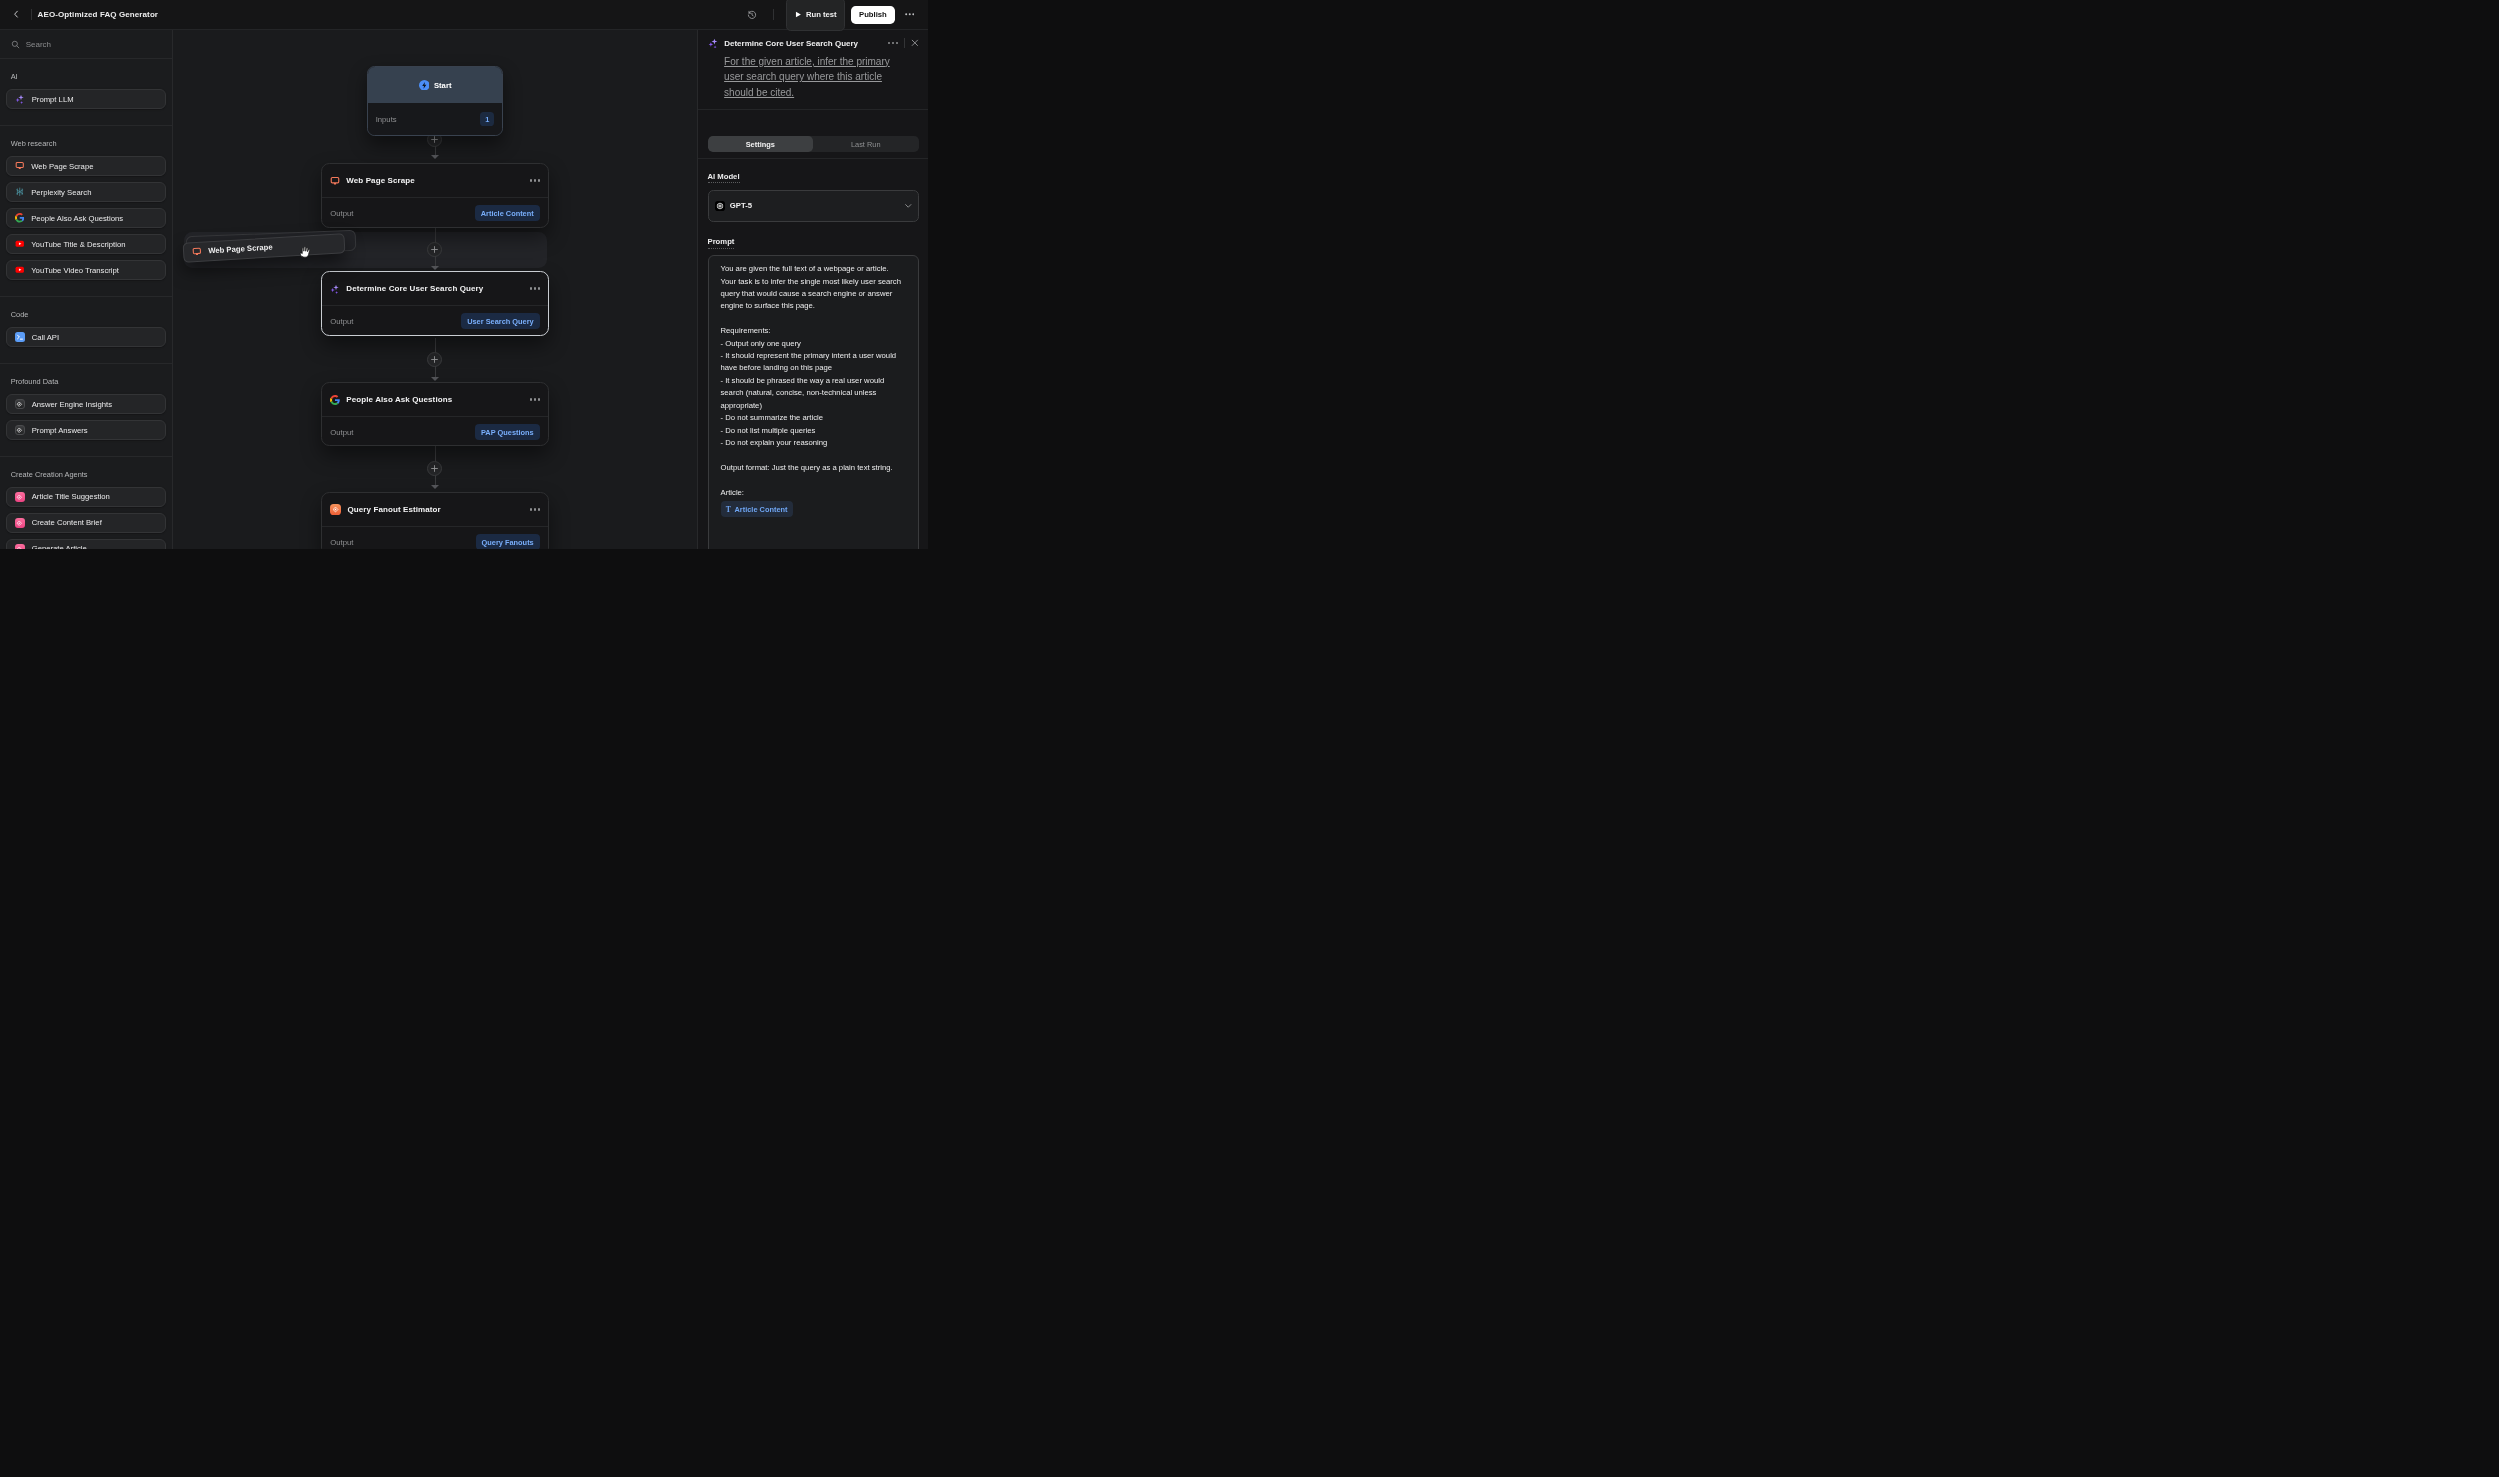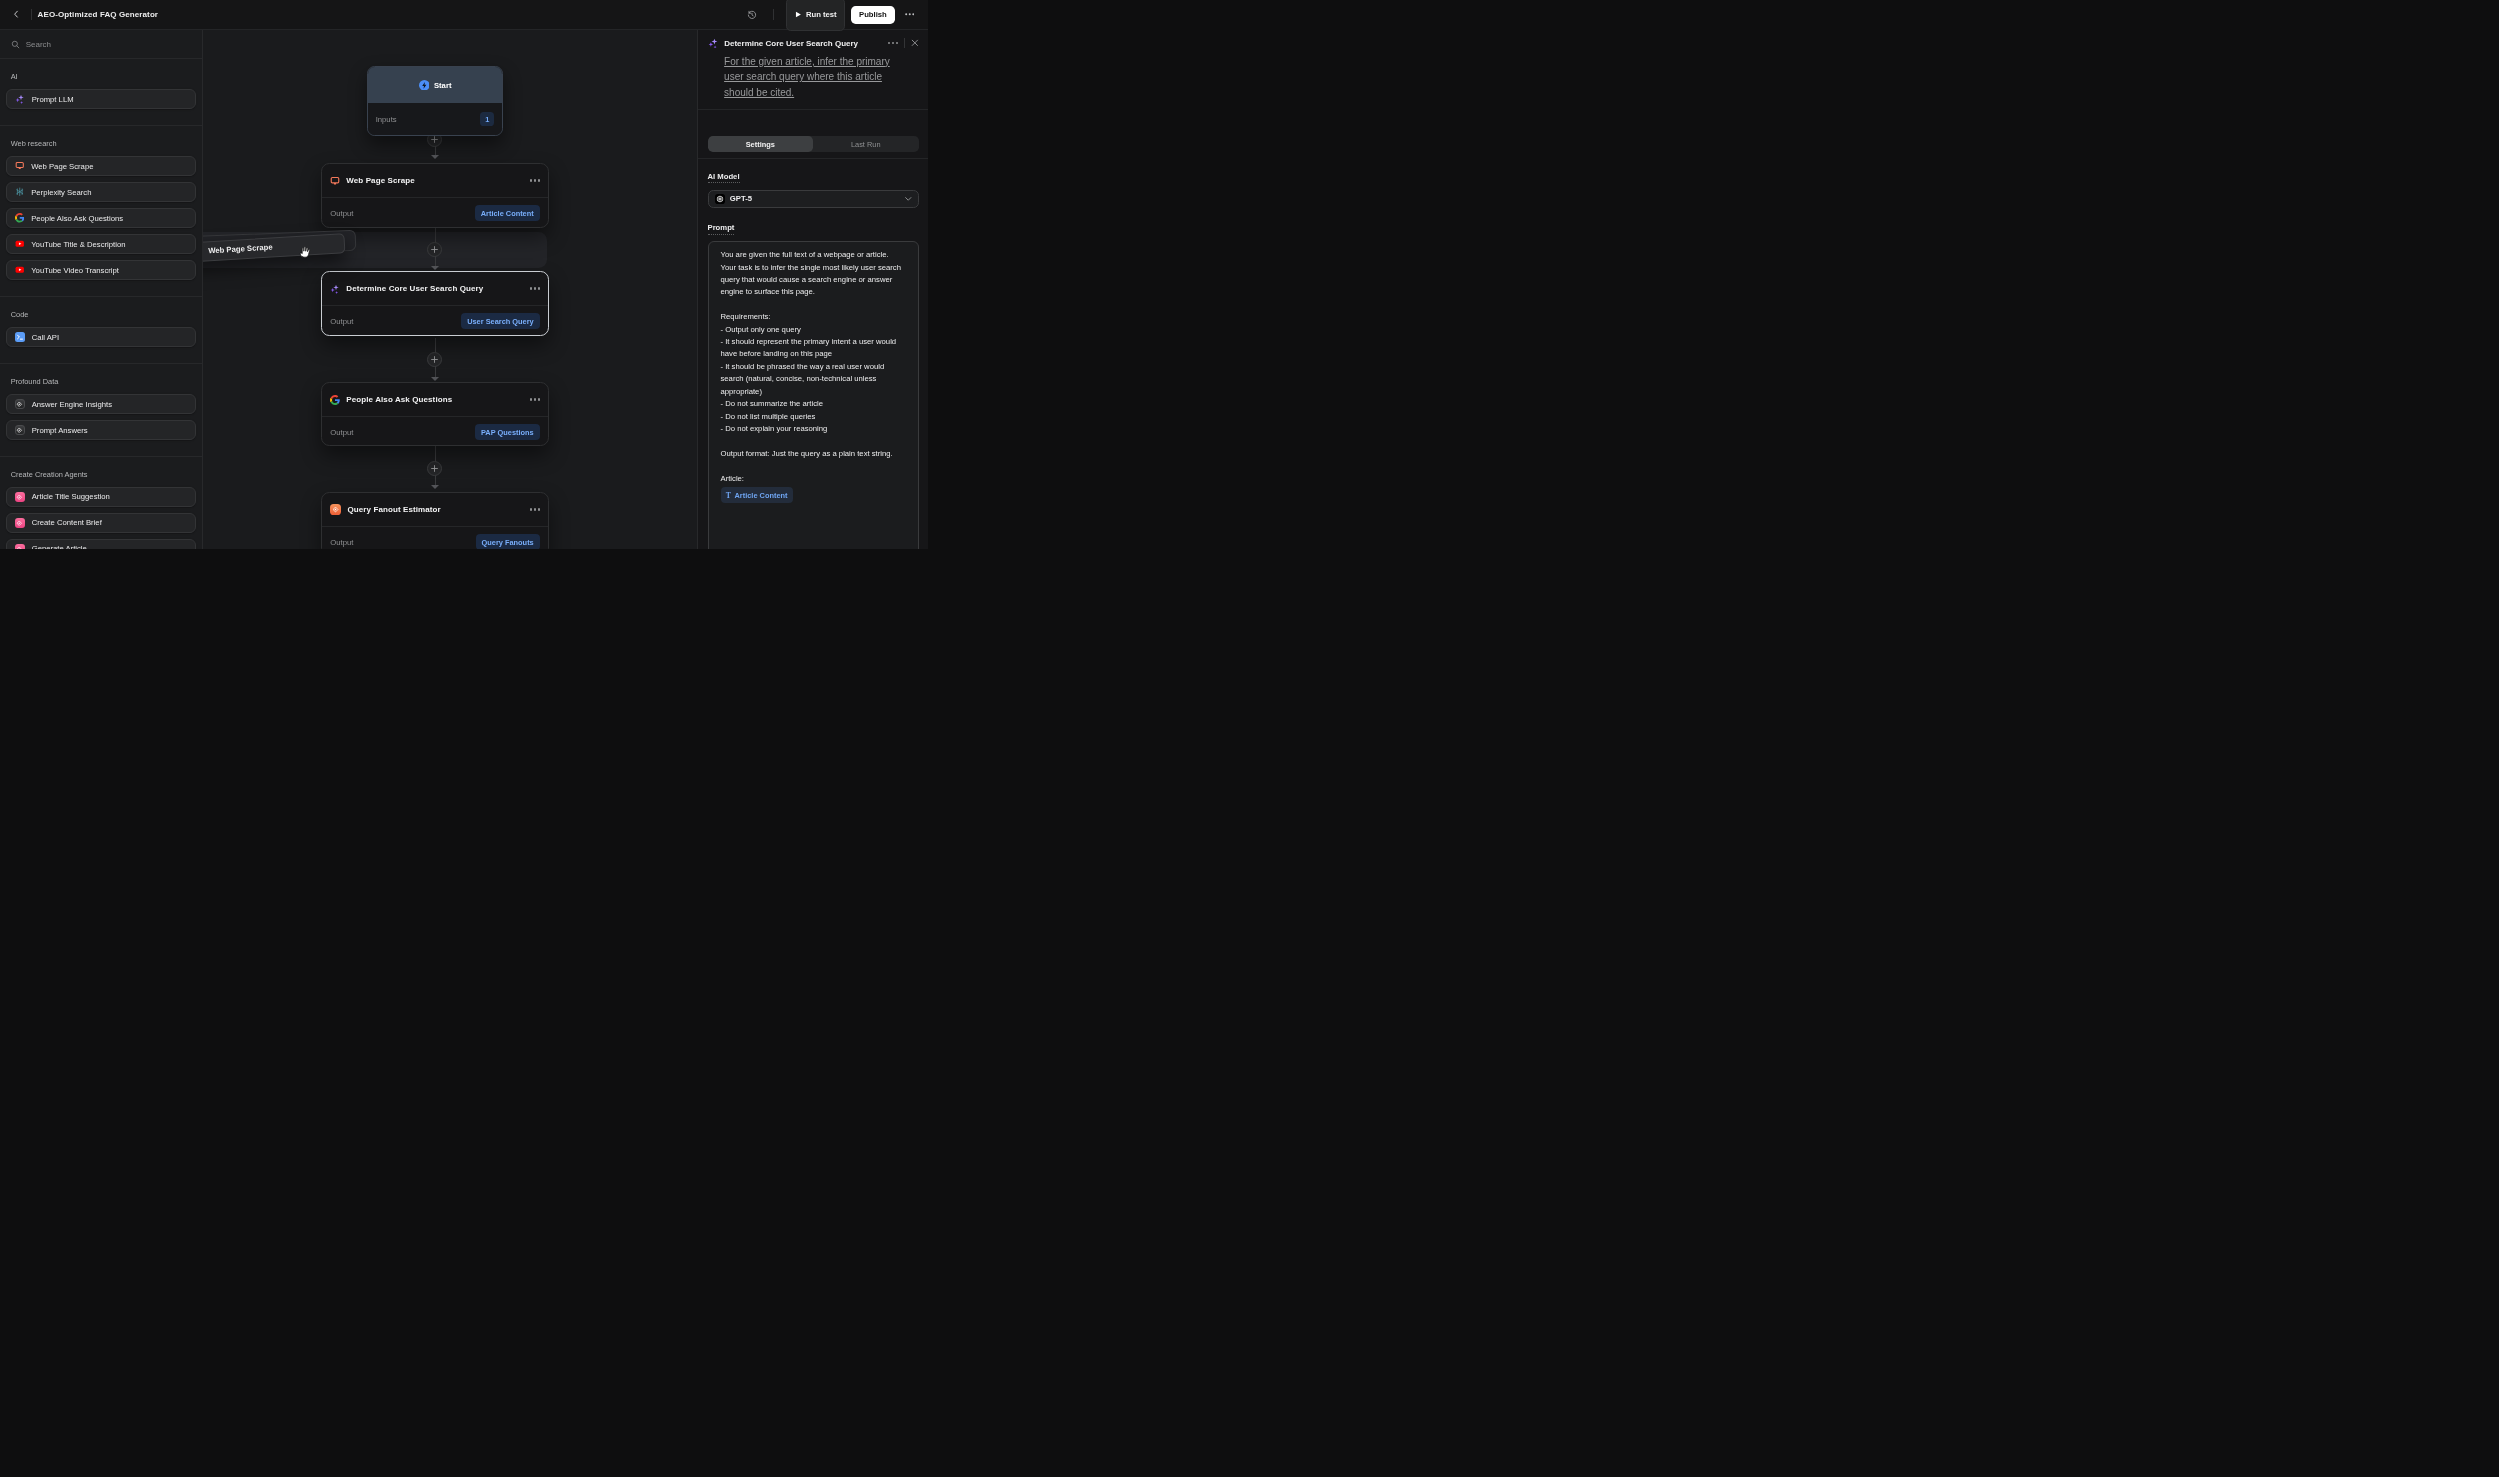--- a/index.html
+++ b/index.html
@@ -11,21 +11,21 @@
   .topbar { position:absolute; left:0; top:0; width:928px; height:30px; background:#151516; border-bottom:0.6px solid #242527; display:flex; align-items:center; z-index:30; }
   .tb-back { width:18px; height:18px; margin-left:7px; display:flex; align-items:center; justify-content:center; border-radius:4.1px; cursor:pointer; }
   .tb-sep { width:0.6px; height:10.7px; background:#303133; margin:0 6px; }
   .tb-title { font-size:8px; font-weight:700; color:#ededee; letter-spacing:0.1px; }
   .tb-right { margin-left:auto; display:flex; align-items:center; gap:6px; padding-right:9.5px; }
   .tb-icon-btn { width:18px; height:18px; display:flex; align-items:center; justify-content:center; border-radius:4.1px; cursor:pointer; }
   .btn-runtest { height:33px; display:flex; align-items:center; gap:4.7px; padding:0 7.7px; background:#232425; border:0.6px solid #303133; border-radius:4.7px; color:#f1f1f1; font-size:7.7px; font-weight:700; cursor:pointer; }
   .btn-publish { height:18px; display:flex; align-items:center; padding:0 7.7px; background:#ffffff; border-radius:4.7px; color:#111; font-size:7.7px; font-weight:700; cursor:pointer; }
 
   
-  .sidebar { position:absolute; left:0; top:30px; width:203px; height:519px; background:#1b1c1e; border-right:0.6px solid #28292b; z-index:20; overflow:hidden; }
+  .sidebar { position:absolute; left:0; top:30px; width:173px; height:519px; background:#1b1c1e; border-right:0.6px solid #28292b; z-index:20; overflow:hidden; }
   .search-row { height:29px; display:flex; align-items:center; gap:6px; padding:0 10.7px; border-bottom:0.6px solid #27282a; }
   .search-input { flex:1; background:transparent; border:none; outline:none; color:#e8e8e8; font-size:8px; font-family:"Liberation Sans",sans-serif; }
   .search-input::placeholder { color:#8a8b8d; }
   .section-label { margin:13px 10.7px 8.3px; font-size:7.4px; color:#b7b8ba; }
   .section-divider { height:0.6px; background:#27282a; margin-top:16.6px; }
   .side-item { height:19.5px; margin:0 6px 6.5px; display:flex; align-items:center; gap:7px; padding:0 7.7px; background:#242527; border:0.6px solid #333436; border-radius:6px; color:#eaeaeb; font-size:7.7px; cursor:grab; box-shadow:0 0.6px 1.2px rgba(0,0,0,.25); }
   .tile-icon { width:10px; height:10px; border-radius:3px; display:flex; align-items:center; justify-content:center; flex:0 0 auto; }
   .tile-dark  { background:linear-gradient(180deg,#3d3e40,#232425); border:0.6px solid #4a4b4d; }
   .tile-pink  { background:linear-gradient(180deg,#fb6d9d,#ec4382); }
   .tile-orange{ background:linear-gradient(180deg,#f5935c,#ee5f36); }
@@ -65,21 +65,21 @@
   .panel-title { flex:1; color:#f0f0f1; font-size:8px; font-weight:700; }
   .panel-head-sep { width:0.6px; height:9.5px; background:#333436; }
   .panel-desc { margin:5.3px 0 0 16.6px; color:#98999b; font-size:10px; line-height:1.55; width:178px;text-decoration:underline; }
   .panel-divider { height:0.6px; background:#242527; }
   .tabs-wrap { padding:6px 9.5px;margin-top:20px; }
   .tabs { height:16.6px; background:#242527; border-radius:4.7px; display:flex; overflow:hidden; }
   .tab { flex:1; display:flex; align-items:center; justify-content:center; font-size:7.4px; color:#8f9092; cursor:pointer; }
   .tab.active { background:#3d3f41; color:#f2f2f2; font-weight:700; border-radius:4.7px; }
   .panel-body { padding:10.7px 9.5px 0; }
   .field-label { display:inline-block; color:#ededee; font-size:7.7px; font-weight:700; border-bottom:0.6px dotted #5b5c5e; padding-bottom:1.8px; margin-bottom:6.5px; }
-  .model-select { height:18px; border:0.6px solid #3a3b3d; border-radius:5.3px; background:#1d1e20; display:flex; align-items:center; gap:5.3px; padding:0 6px; cursor:pointer; margin-bottom:13px; }
+  .model-select { height:32px; border:0.6px solid #3a3b3d; border-radius:5.3px; background:#1d1e20; display:flex; align-items:center; gap:5.3px; padding:0 6px; cursor:pointer; margin-bottom:13px; }
   .model-name { flex:1; color:#f0f0f1; font-size:7.7px; font-weight:600; }
   .prompt-box { height:314px; border:0.6px solid #3a3b3d; border-radius:6px; background:#1b1c1e; padding:7px 12px; overflow:hidden; cursor:text; }
   .prompt-text { color:#ececed; font-size:7.7px; line-height:12.4px; white-space:pre-wrap; }
   .token-chip { display:inline-flex; align-items:center; gap:3.6px; height:16px; padding:0 5.3px; margin-top:2.4px; background:#232c3b; border-radius:4.1px; color:#6fa5f2; font-size:7.4px; font-weight:600; cursor:pointer; }
   .token-chip .t-glyph { font-family:"Liberation Serif",serif; font-weight:700; font-size:7.7px; color:#6fa5f2; }
   .full-divider { height:0.6px; background:#242527; margin:10px -9.5px 0; }
   .output-section { padding-top:9.5px; }
   .text-input { width:100%; height:18px; background:transparent; border:0.6px solid #3f4042; border-radius:5.3px; color:#ededee; font-size:7.7px; padding:0 6.5px; outline:none; font-family:"Liberation Sans",sans-serif; }
 </style>
 </head>

